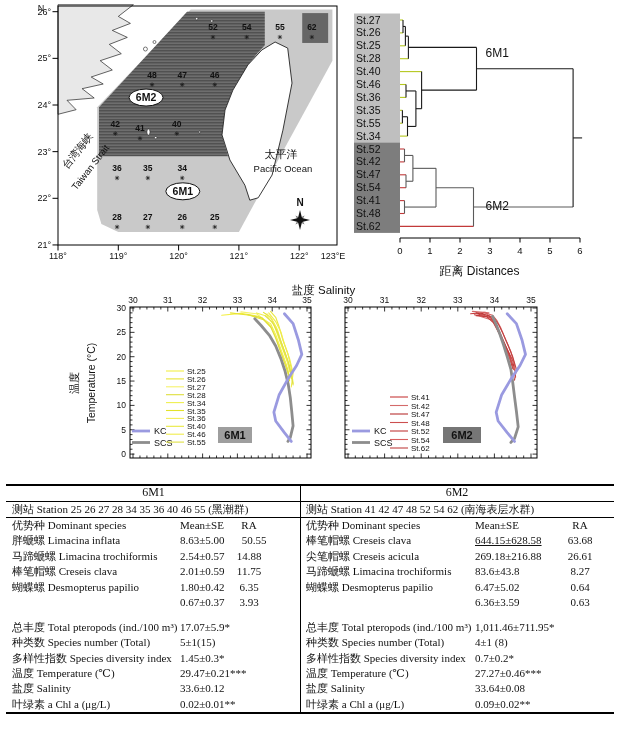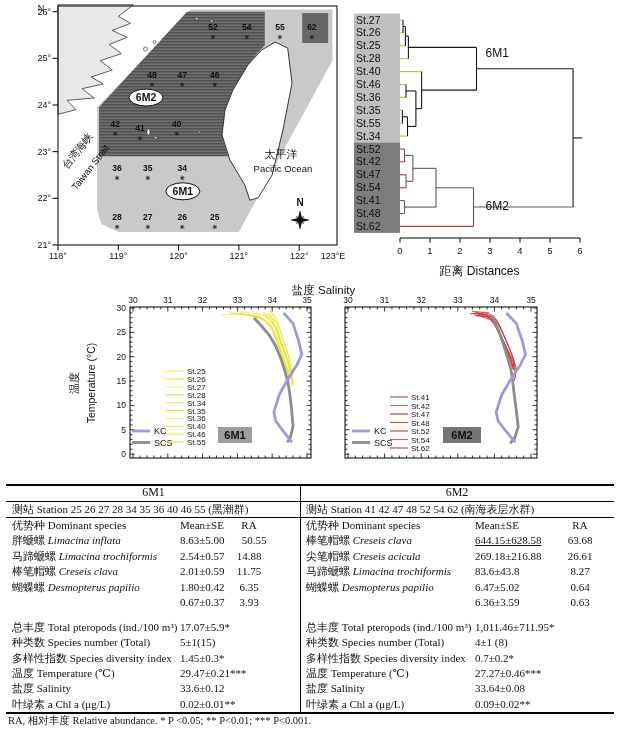--- a/index.html
+++ b/index.html
@@ -11,21 +11,21 @@
   #ts-svg{left:0px;top:283px;}
   .overlay{position:absolute;color:#111;}
   #ts-xlabel{left:14px;top:283px;width:619px;text-align:center;font-size:11.5px;}
   #dendro-xlabel{left:340px;top:263px;width:279px;text-align:center;font-size:12px;}
   #table{position:absolute;left:6px;top:483px;width:608px;height:250px;
          font-family:"Liberation Serif","DejaVu Serif",serif;font-size:11px;}
   #footnote{left:8px;top:714px;width:606px;font-family:"Liberation Serif","DejaVu Serif",serif;font-size:10.5px;}
   .trow{position:absolute;height:15px;line-height:15px;white-space:nowrap;}
   .hline{position:absolute;background:#000;}
   .vline{position:absolute;background:#000;}
-  .lat-name{font-style:italic;}
+  .lat-name{}
 </style>
 </head>
 <body>
 
 <div id="fig">
   <svg id="map-svg" width="340" height="270">
       <defs>
         <pattern id="hatch" width="4" height="3" patternUnits="userSpaceOnUse">
           <rect x="0" y="0" width="4" height="3" fill="#6e6e6e"></rect>
           <line x1="0" y1="0.8" x2="4" y2="0.8" stroke="#474747" stroke-width="1.1"></line>
@@ -633,14 +633,13 @@
       </div>
       <div class="trow" style="left:294px;top:198.2px;width:314px;">
         <span style="position:absolute;left:6px;">盐度  Salinity</span>
         <span style="position:absolute;left:175px;">33.64±0.08</span>
       </div>
       <div class="trow" style="left:294px;top:213.5px;width:314px;">
         <span style="position:absolute;left:6px;">叶绿素 a   Chl a (μg/L)</span>
         <span style="position:absolute;left:175px;">0.09±0.02**</span>
       </div>
     </div>
-  <div id="footnote" class="overlay">RA, 相对丰度  Relative abundance. * P &lt;0.05; ** P&lt;0.01; *** P&lt;0.001.</div>
 </div>
 
 </body></html>

